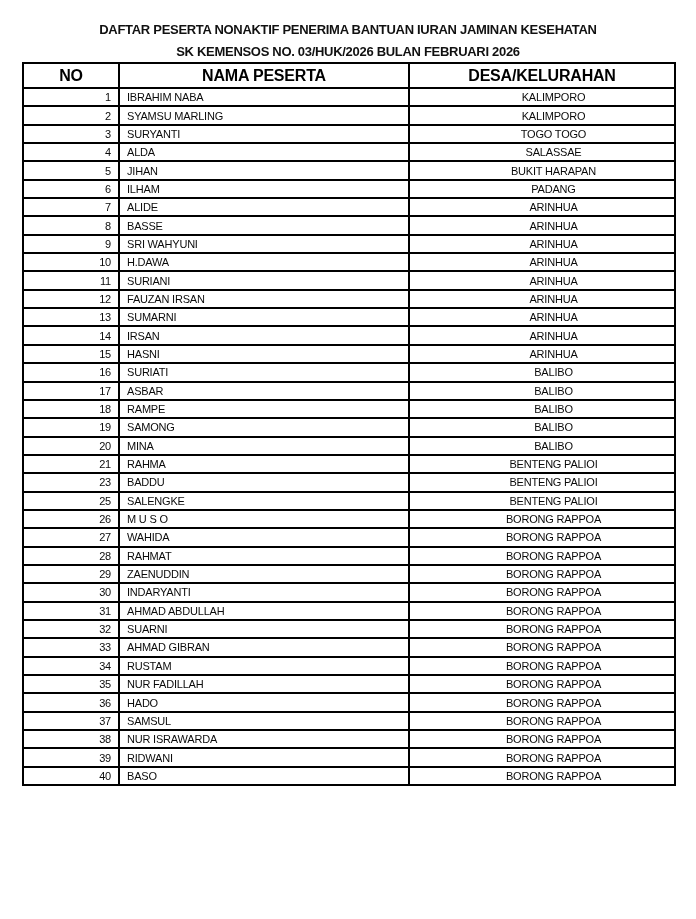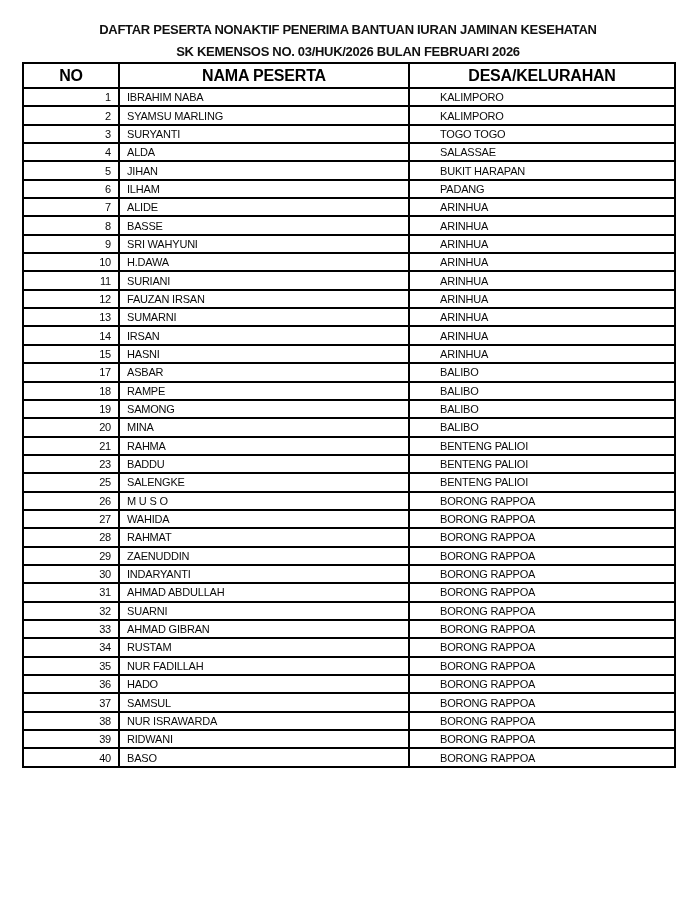--- a/index.html
+++ b/index.html
@@ -50,21 +50,21 @@
     font-weight: 400;
     letter-spacing: -0.2px;
     vertical-align: middle;
     padding: 0 7px;
     white-space: nowrap;
     overflow: hidden;
     color: #0a0a0a;
   }
   td.c-no   { text-align: right; }
   td.c-nama { text-align: left; }
-  td.c-desa { text-align: left; padding-left: 30px; }
+  td.c-desa { text-align: center; padding-left: 30px; }
 </style>
 </head>
 <body>
 
 <div class="doc-title">
   <div>DAFTAR PESERTA NONAKTIF PENERIMA BANTUAN IURAN JAMINAN KESEHATAN</div>
   <div>SK KEMENSOS NO. 03/HUK/2026 BULAN FEBRUARI 2026</div>
 </div>
 
 <table class="participants">
@@ -164,20 +164,25 @@
     <td class="c-nama">IRSAN</td>
     <td class="c-desa">ARINHUA</td>
   </tr>
 
   <tr>
     <td class="c-no">15</td>
     <td class="c-nama">HASNI</td>
     <td class="c-desa">ARINHUA</td>
   </tr>
 
+  <tr>
+    <td class="c-no">16</td>
+    <td class="c-nama">SURIATI</td>
+    <td class="c-desa">BALIBO</td>
+  </tr>
 
   <tr>
     <td class="c-no">17</td>
     <td class="c-nama">ASBAR</td>
     <td class="c-desa">BALIBO</td>
   </tr>
 
   <tr>
     <td class="c-no">18</td>
     <td class="c-nama">RAMPE</td>

